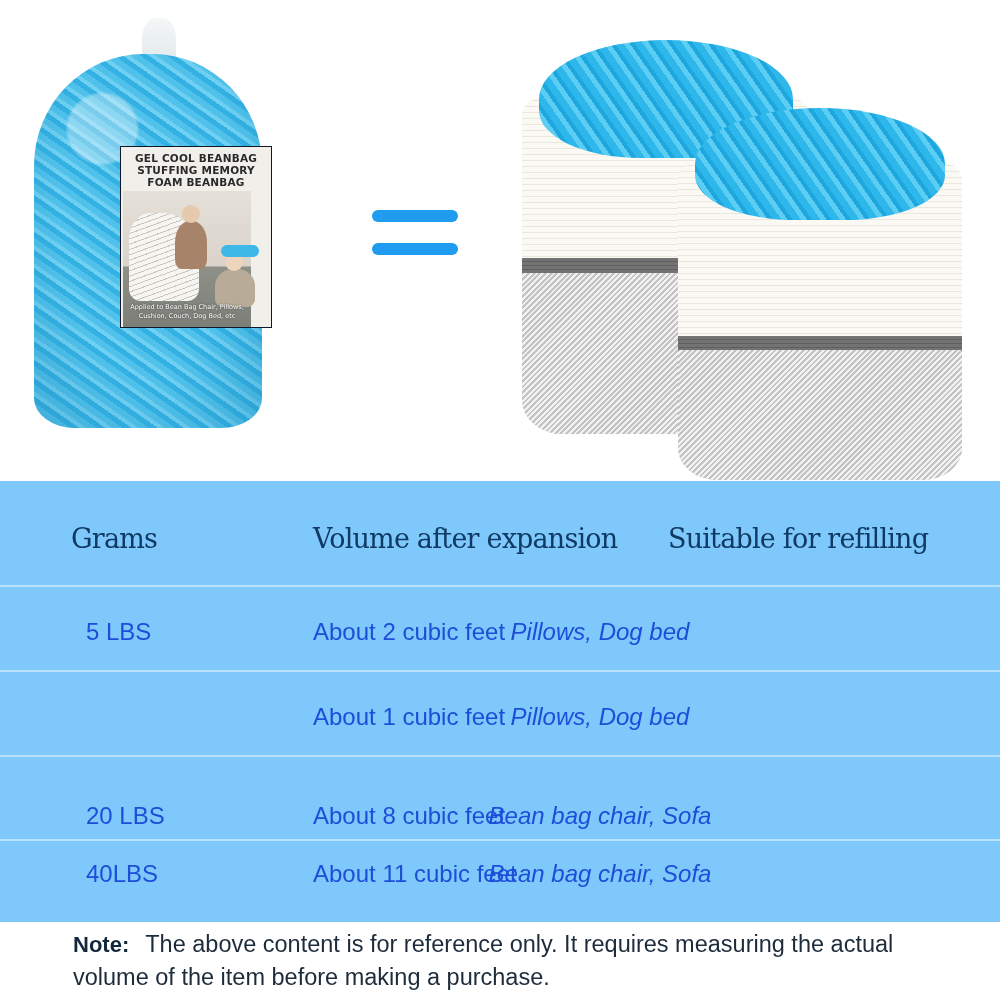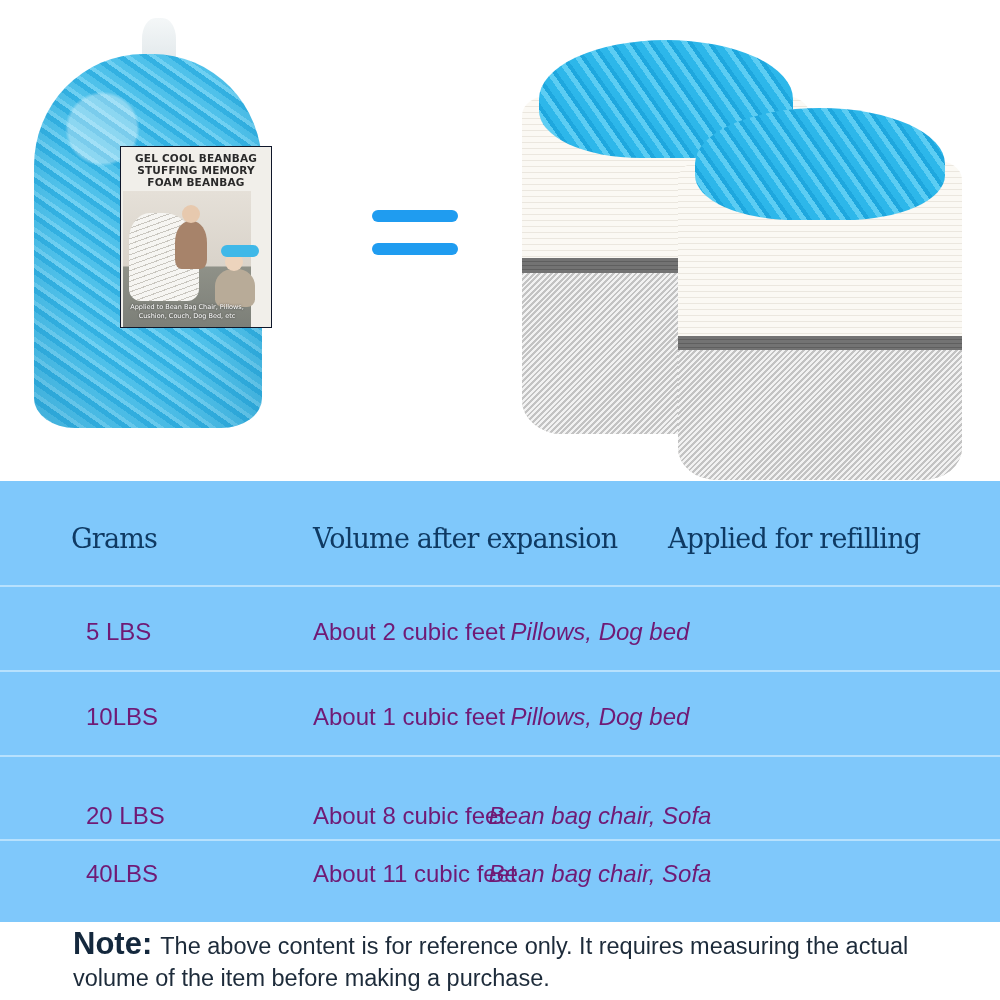--- a/index.html
+++ b/index.html
@@ -62,31 +62,31 @@
   .basket.front .stripe { top: 55%; }
   .basket.front .lower  { top: 59.5%; }
 
   
   .table { position: absolute; left: 0; top: 481px; width: 1000px; height: 441px; background: #7fc8fb; }
   .row { position: absolute; left: 0; width: 918px; display: block; }
   .sep { position: absolute; left: 0; width: 1000px; height: 2px; background: #b7e1fd; }
   .hcell { position: absolute; top: 0; height: 105px; line-height: 115px;
     font-family: "DejaVu Serif", serif; font-size: 27px; color: #0f3a63; letter-spacing: -0.8px; white-space: nowrap; }
   .cell { position: absolute; top: 0; height: 84px; line-height: 90px;
-    font-family: "Liberation Sans", sans-serif; font-size: 24px; color: #701a75; white-space: nowrap; }
+    font-family: "Liberation Sans", sans-serif; font-size: 24px; color: #1d4ed8; white-space: nowrap; }
 
   .c0 { left: 86px; } .h0 { left: 71px; }
   .c1 { left: 313px; } .h1 { left: 276px; margin-left: 37px; }
   .c2 { left: 600px; width: 420px; text-align: center; margin-left: -210px; font-style: italic; } 
   .h2 { left: 668px; }
 
   
   .note { position: absolute; left: 73px; top: 928px; width: 900px;
     font-family: "Liberation Sans", sans-serif; font-size: 23.5px; line-height: 32px; color: #1d2b3a; }
-  .note-label { font-weight: bold; font-size: 31px; color: #14283d; margin-right: 8px; }
+  .note-label { font-weight: bold; font-size: 22px; color: #14283d; margin-right: 16px; }
 </style>
 </head>
 <body>
 
 <div class="hero">
 
   <div class="bag">
     <div class="bag-knot"></div>
     <div class="bag-body"></div>
   </div>
@@ -129,33 +129,32 @@
     </div>
     <div class="foam"></div>
   </div>
 </div>
 
 <div class="table">
 
   <div class="row" style="top:0;height:105px;">
     <div class="hcell h0">Grams</div>
     <div class="hcell h1">Volume after expansion</div>
-    <div class="hcell h2">Applied for refilling</div>
+    <div class="hcell h2">Suitable for refilling</div>
   </div>
   <div class="sep" style="top:104px;"></div>
 
   <div class="row" style="top:106px;height:84px;">
     <div class="cell c0">5 LBS</div>
     <div class="cell c1">About 2 cubic feet</div>
     <div class="cell c2">Pillows, Dog bed</div>
   </div>
   <div class="sep" style="top:189px;"></div>
 
   <div class="row" style="top:191px;height:84px;">
-    <div class="cell c0">10LBS</div>
     <div class="cell c1">About 1 cubic feet</div>
     <div class="cell c2">Pillows, Dog bed</div>
   </div>
   <div class="sep" style="top:274px;"></div>
 
   <div class="row" style="top:276px;height:84px;margin-top:14px;">
     <div class="cell c0">20 LBS</div>
     <div class="cell c1">About 8 cubic feet</div>
     <div class="cell c2">Bean bag chair, Sofa</div>
   </div>

